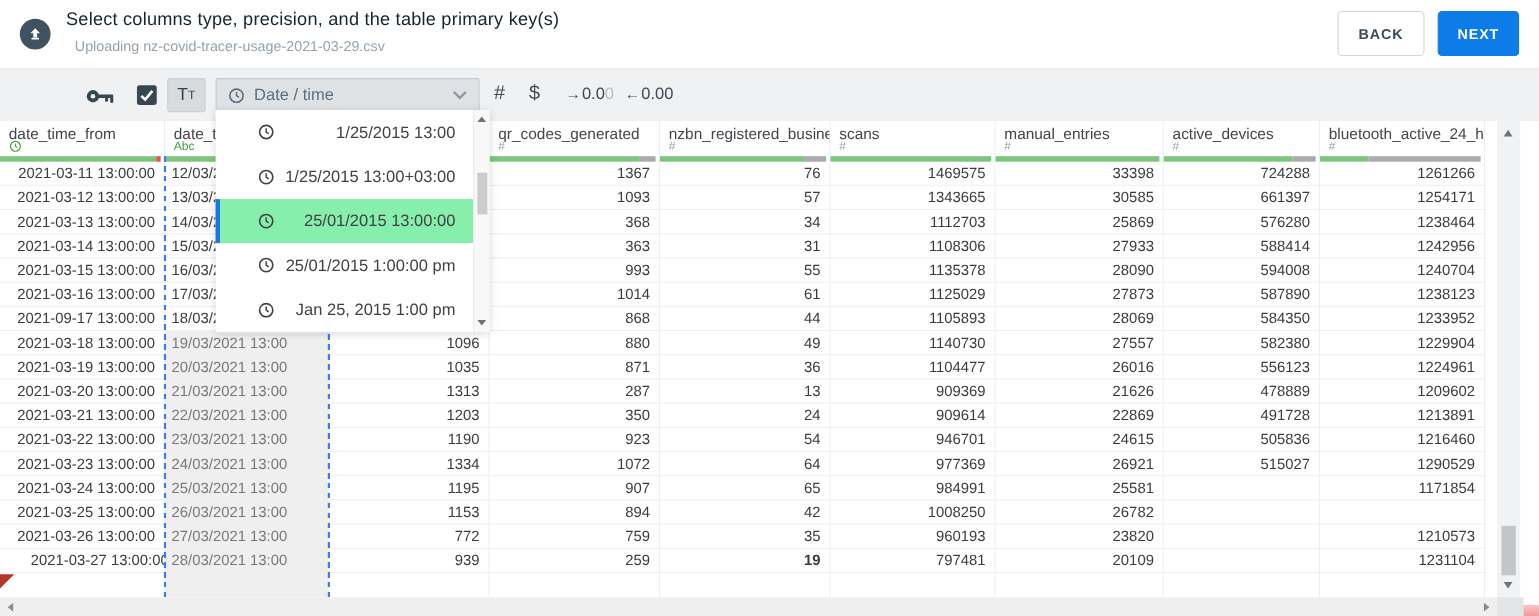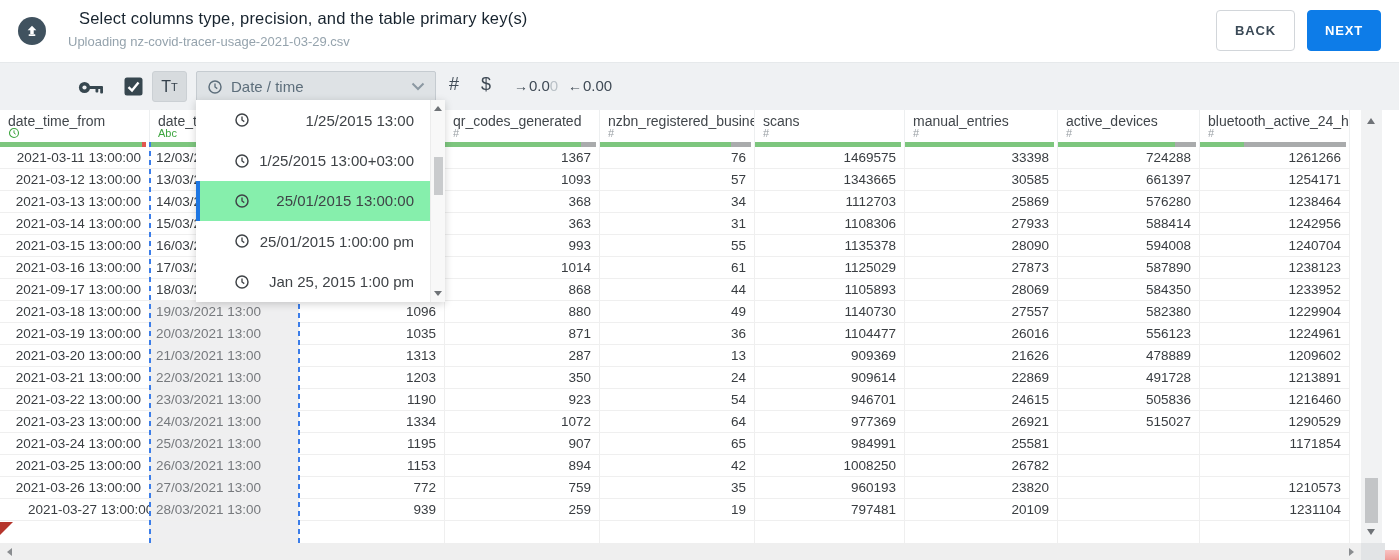--- a/index.html
+++ b/index.html
@@ -4,21 +4,21 @@
 <style>
   * { margin:0; padding:0; box-sizing:border-box; }
   html,body { background:#fff; }
   .app{ position:relative; width:1399px; height:560px; overflow:hidden;
         font-family:"Liberation Sans","DejaVu Sans",sans-serif; background:#fff; }
 
   
   .topbar{ position:absolute; left:0; top:0; width:100%; height:62px; background:#fff; }
   .upbadge{ position:absolute; left:18px; top:17px; width:28px; height:28px; border-radius:50%;
             background:#40525f; display:flex; align-items:center; justify-content:center; }
-  .page-title{ position:absolute; left:79px; top:9px; font-size:16.5px; color:#17232e; letter-spacing:.2px; }
+  .page-title{ position:absolute; left:60px; top:9px; font-size:16.5px; color:#17232e; letter-spacing:.2px; }
   .page-subtitle{ position:absolute; left:68px; top:34px; font-size:13px; color:#95a3ad; }
   .btn{ position:absolute; top:10px; height:41px; border-radius:4px; font-size:13px; font-weight:bold;
         letter-spacing:.8px; cursor:pointer; font-family:inherit; }
   .btn.back{ left:1216px; width:79px; background:#fff; border:1px solid #d2d6da; color:#3b4a57; }
   .btn.next{ left:1307px; width:74px; background:#0d7ce8; border:1px solid #0d7ce8; color:#fff; }
 
   
   .toolbar{ position:absolute; left:0; top:62px; width:100%; height:48px; background:#eff1f3;
             border-top:1px solid #e6e9eb; }
   .tool{ position:absolute; color:#3f4a55; }
@@ -402,21 +402,21 @@
           <div class="tcell ar" style="width: 150px;">960193</div>
           <div class="tcell ar" style="width: 153px;">23820</div>
           <div class="tcell ar" style="width: 142px;"></div>
           <div class="tcell ar" style="width: 150px;">1210573</div>
         </div>
         <div class="trow">
           <div class="tcell ar" style="width: 150px; padding-left: 28px;">2021-03-27 13:00:00</div>
           <div class="tcell al sel" style="width: 149px;">28/03/2021 13:00</div>
           <div class="tcell ar" style="width: 146px;">939</div>
           <div class="tcell ar" style="width: 155px;">259</div>
-          <div class="tcell ar" style="width: 155px;">19</div>
+          <div class="tcell ar" style="width: 155px; font-weight: bold;">19</div>
           <div class="tcell ar" style="width: 150px;">797481</div>
           <div class="tcell ar" style="width: 153px;">20109</div>
           <div class="tcell ar" style="width: 142px;"></div>
           <div class="tcell ar" style="width: 150px;">1231104</div>
         </div>
         <div class="trow">
           <div class="tcell" style="width: 150px; border-bottom: none;"></div>
           <div class="tcell sel" style="width: 149px; border-bottom: none;"></div>
           <div class="tcell" style="width: 146px; border-bottom: none;"></div>
           <div class="tcell" style="width: 155px; border-bottom: none;"></div>

